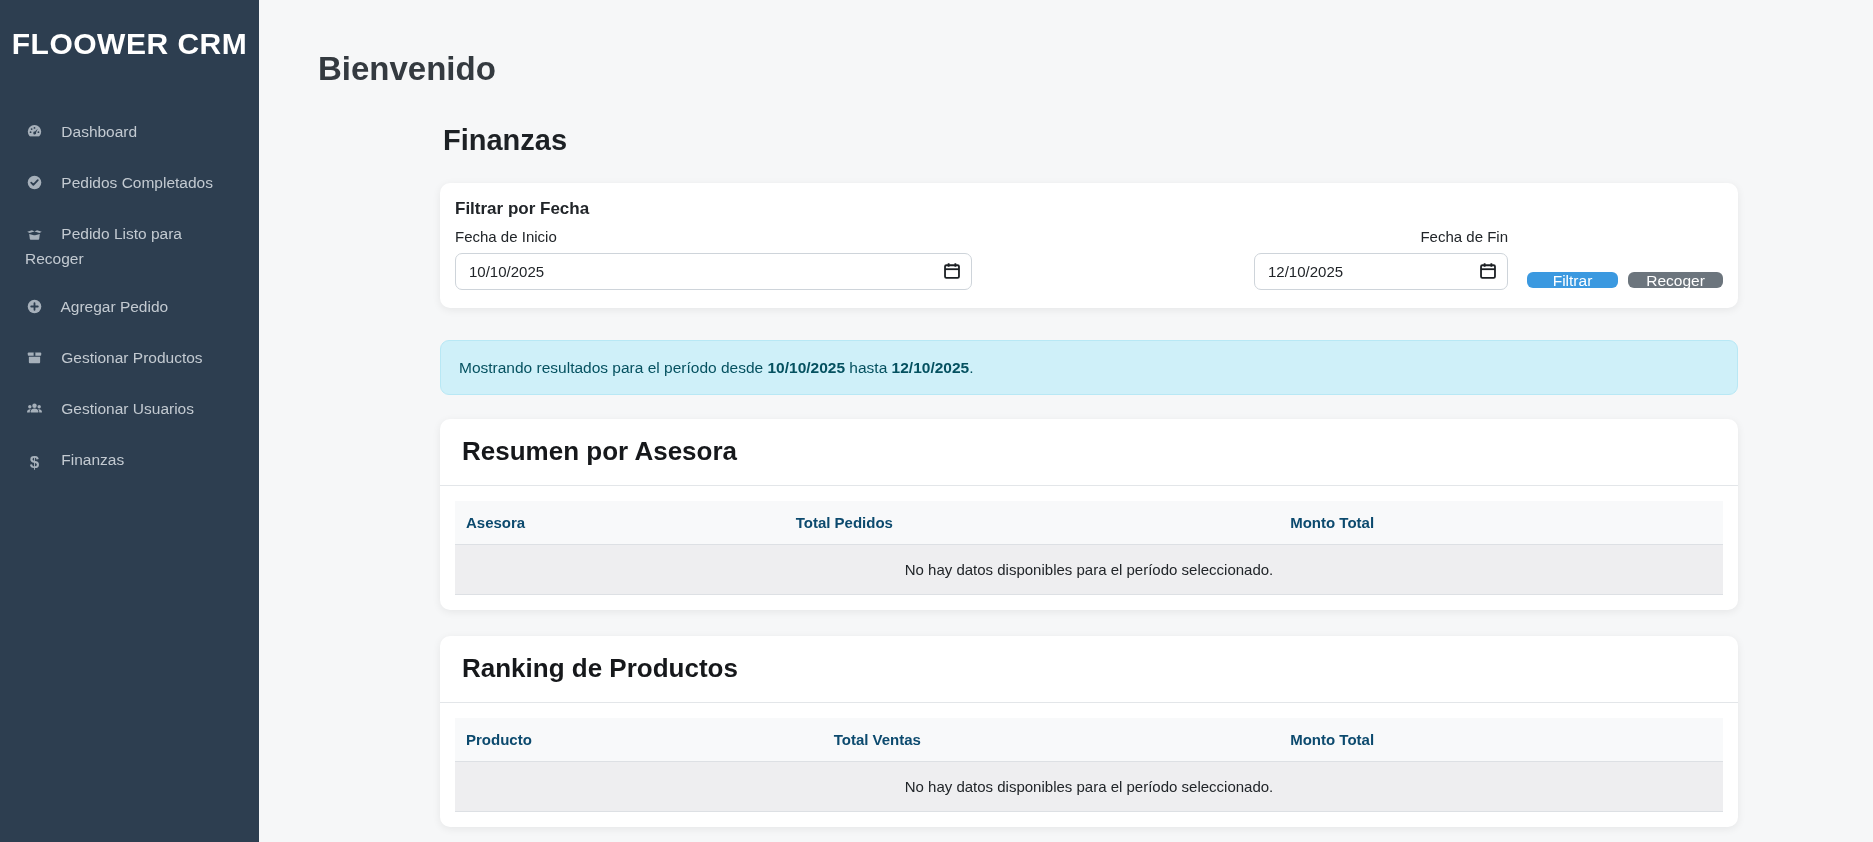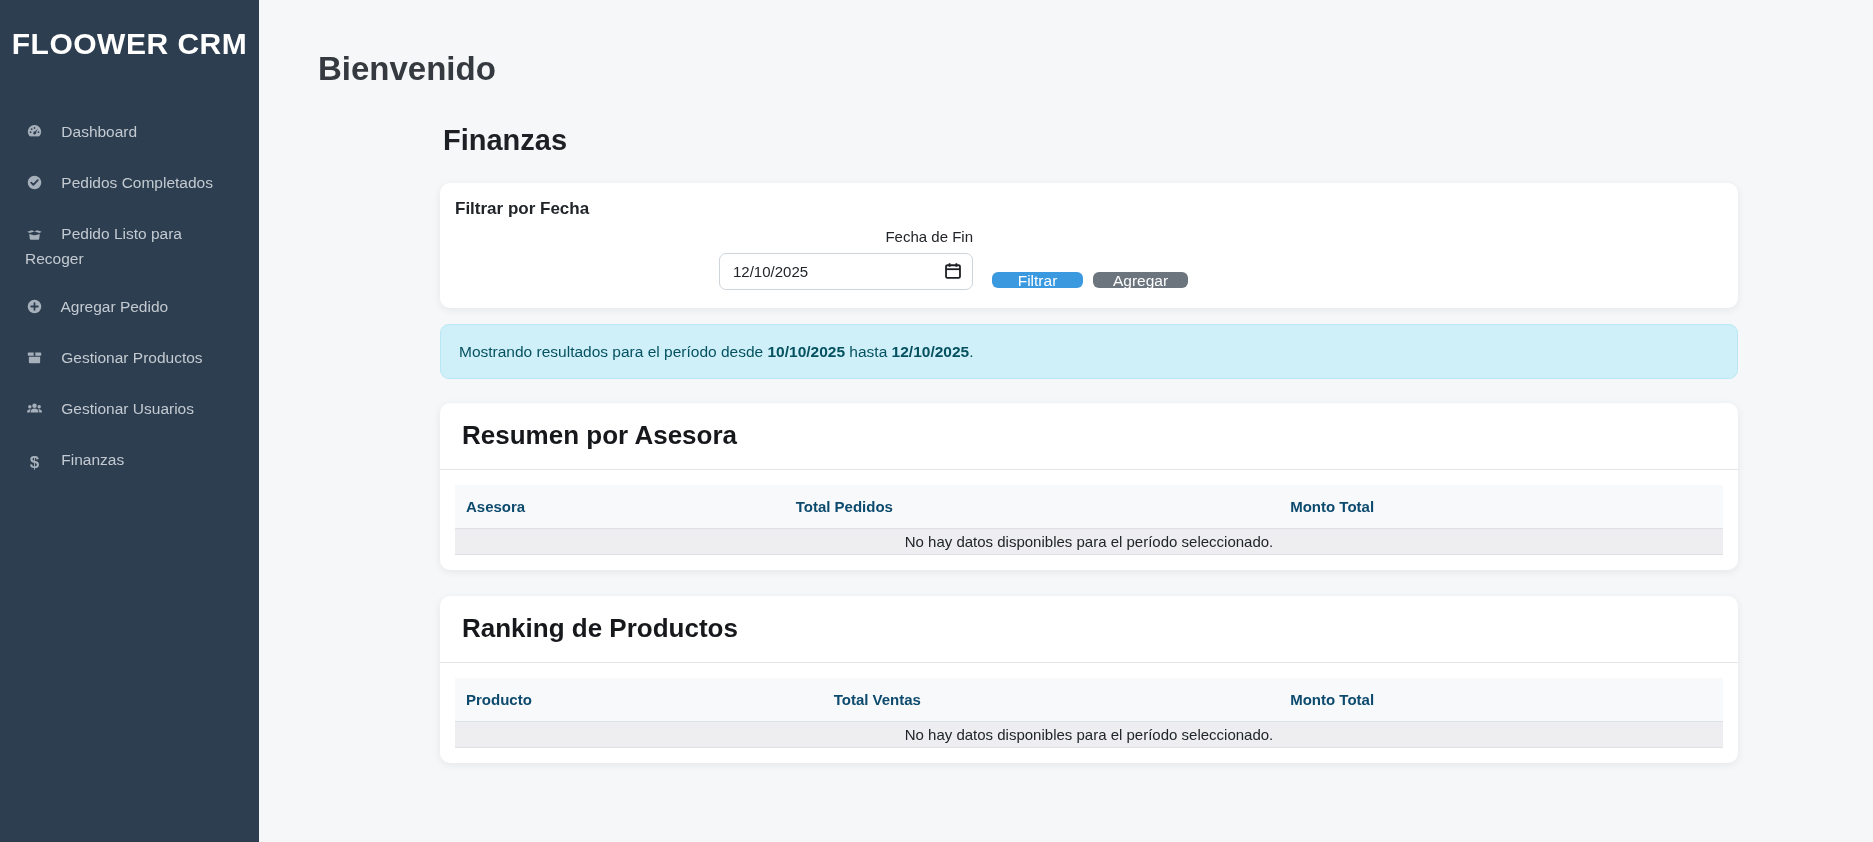--- a/index.html
+++ b/index.html
@@ -62,39 +62,39 @@
   .btn-group { display:flex; margin-bottom:2px; }
   .btn {
     height:16px; border:none; border-radius:6px; color:#fff;
     font-size:15.5px; font-family:inherit; cursor:pointer; padding:0;
   }
   .btn-filter { width:91px; background:#3b99e0; margin-right:10px; }
   .btn-clear  { width:95px; background:#6c757d; }
 
   
   .alert {
-    margin-top:16px; height:55px; display:flex; align-items:center;
+    margin-top:32px; height:55px; display:flex; align-items:center;
     background:#cff0f9; border:1px solid #b8e8f5; border-radius:9px;
     padding:0 18px; color:#055160; font-size:15.5px;
   }
   .alert b { font-weight:700; }
 
   
   .table-card { margin-top:24px; }
   .table-card-2 { margin-top:26px; }
   .card-header { padding:17px 22px 18px; border-bottom:1px solid #e3e6e9; }
   .card-header h3 { margin:0; font-size:26px; font-weight:700; color:#16181b; }
   .card-body { padding:15px; }
   table { width:100%; border-collapse:collapse; table-layout:fixed; font-size:15px; }
   thead th {
     text-align:left; background:#f8f9fa; padding:13px 11px;
     font-weight:700; color:#0c4a6e; border-bottom:1px solid #dde0e4;
   }
   td.empty-cell {
-    background:#eeeef0; text-align:center; padding:4px 11px;
+    background:#eeeef0; text-align:center; padding:16px 11px;
     color:#212529; border-bottom:1px solid #dde0e4;
   }
 </style>
 </head>
 <body>
 
 <div class="app">
 
   <aside class="sidebar">
     <div class="brand">FLOOWER CRM</div>
@@ -185,36 +185,47 @@
   <main class="main">
     <h1 class="page-title">Bienvenido</h1>
 
     <section class="section">
       <h2 class="section-title">Finanzas</h2>
 
       <div class="card filter-card">
         <div class="filter-title">Filtrar por Fecha</div>
         <div class="filter-row">
 
+          <div class="field field-start">
+            <label>Fecha de Inicio</label>
+            <div class="date-wrap">
+              <input type="text" value="10/10/2025" style="">
+              <svg class="cal-btn" viewBox="0 0 16 16" fill="none" stroke="#1b1f23" stroke-width="1.6">
+                  <rect x="1.8" y="2.9" width="12.4" height="11.2" rx="1.2"></rect>
+                  <path d="M1.8 6.4h12.4"></path>
+                  <path d="M5 1.2v3M11 1.2v3"></path>
+                </svg>
+            </div>
+          </div>
 
           <div class="field field-end">
             <label>Fecha de Fin</label>
             <div class="date-wrap">
               <input type="text" value="12/10/2025" style="">
               <svg class="cal-btn" viewBox="0 0 16 16" fill="none" stroke="#1b1f23" stroke-width="1.6">
                   <rect x="1.8" y="2.9" width="12.4" height="11.2" rx="1.2"></rect>
                   <path d="M1.8 6.4h12.4"></path>
                   <path d="M5 1.2v3M11 1.2v3"></path>
                 </svg>
             </div>
           </div>
 
           <div class="btn-group">
             <button class="btn btn-filter">Filtrar</button>
-            <button class="btn btn-clear">Agregar</button>
+            <button class="btn btn-clear">Recoger</button>
           </div>
 
         </div>
       </div>
 
       <div class="alert">
         <div><span>Mostrando resultados para el período desde </span><b>10/10/2025</b><span> hasta </span><b>12/10/2025</b><span>.</span></div>
       </div>
 
       <div class="card table-card">

